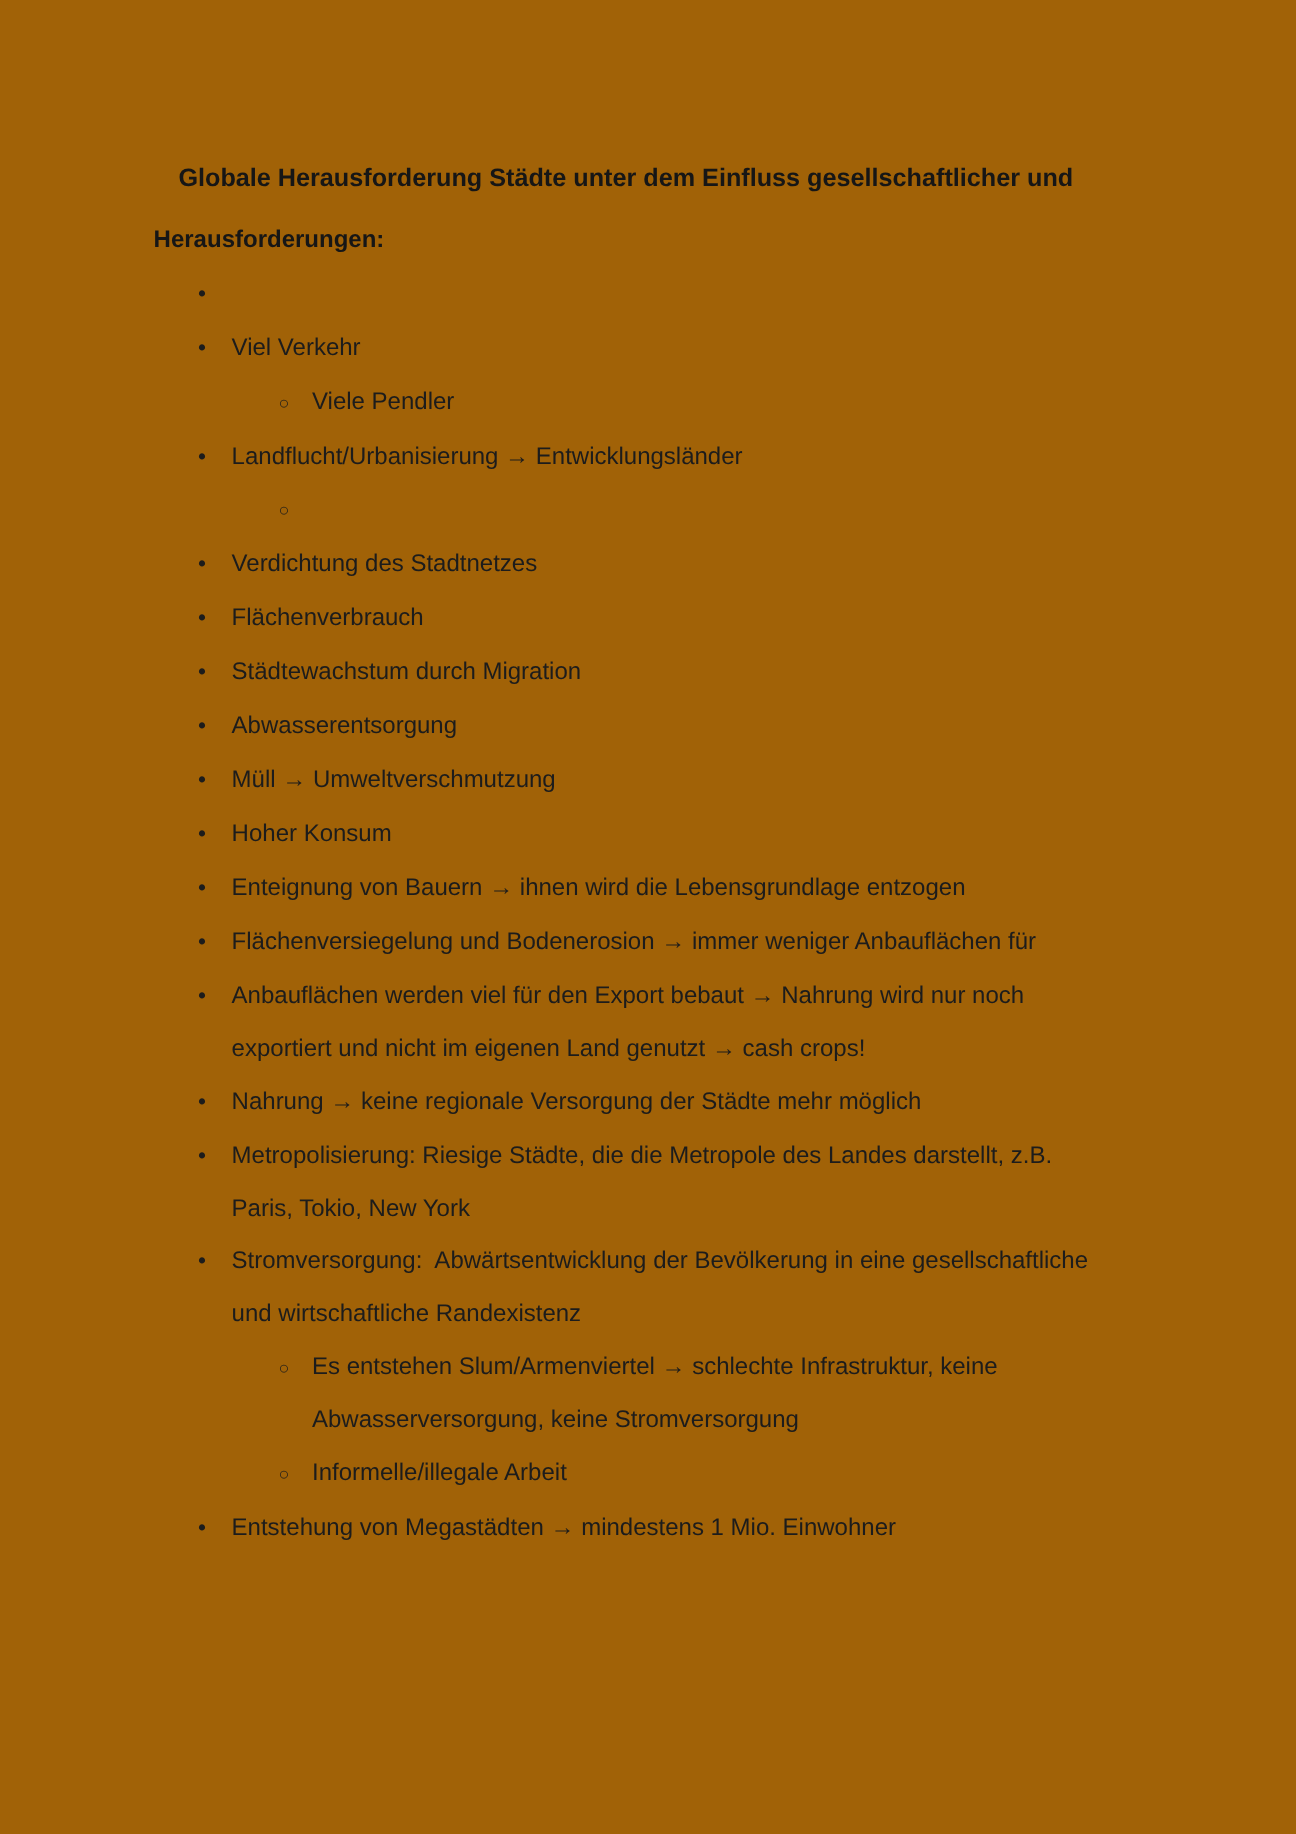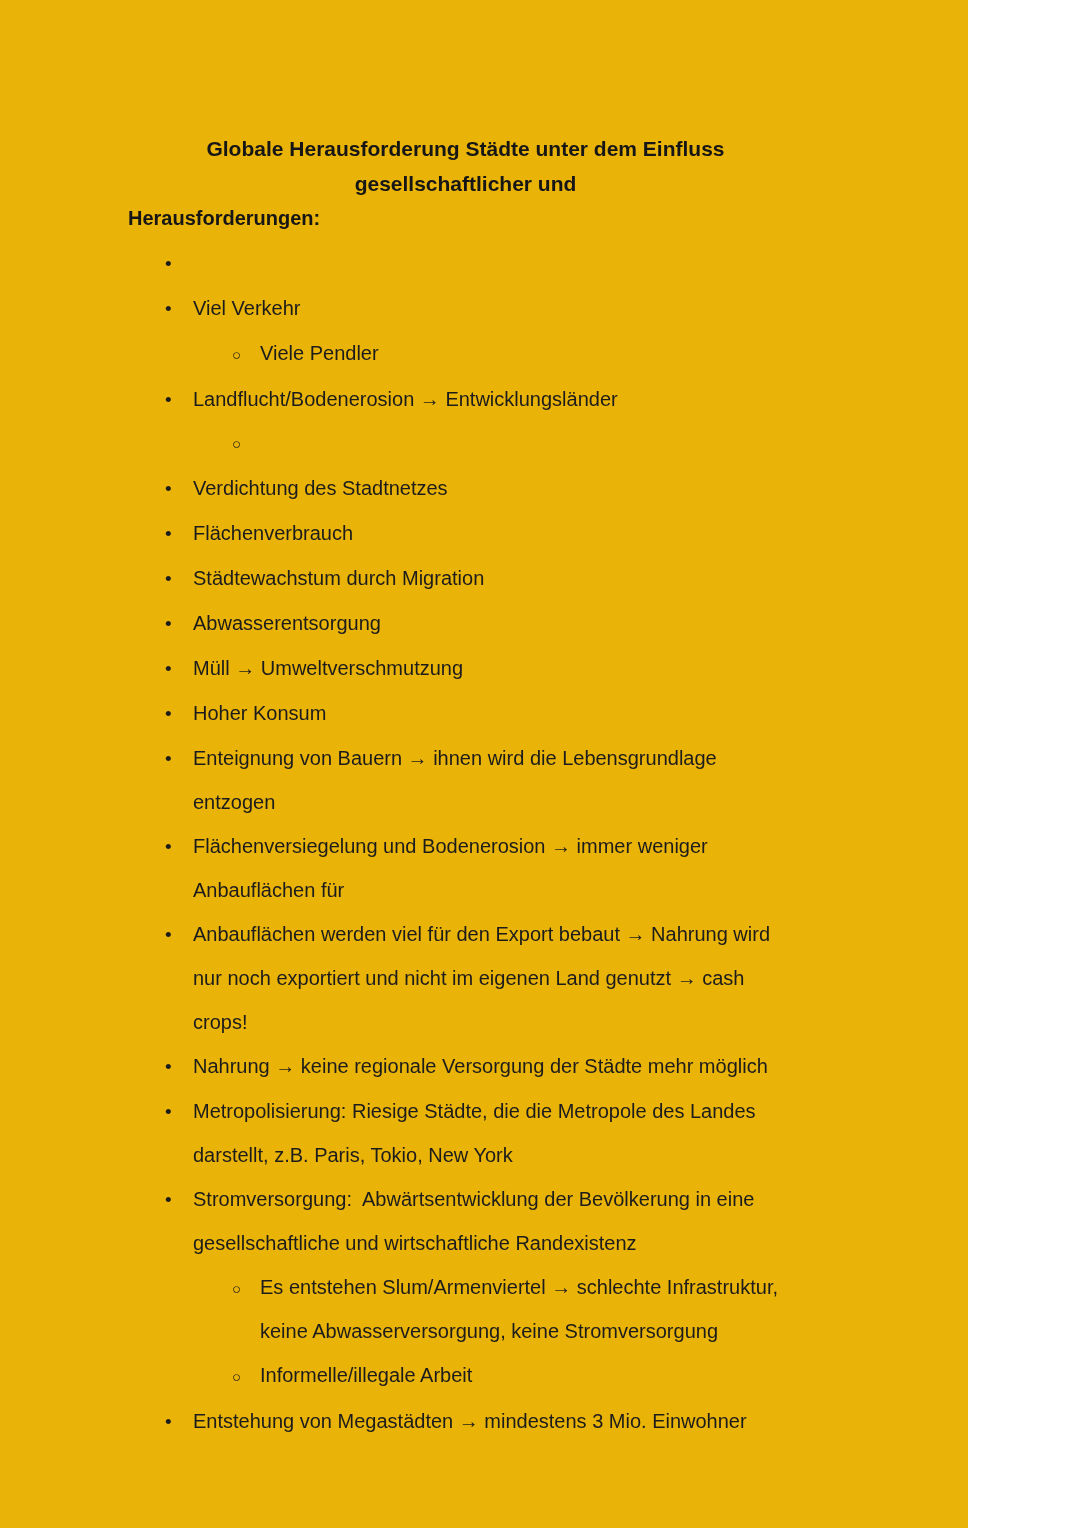--- a/index.html
+++ b/index.html
@@ -1,38 +1,38 @@
 <!DOCTYPE html>
 <html><head>
 <meta charset="utf-8">
 <style>
   * { margin: 0; padding: 0; box-sizing: border-box; }
   html, body { background: #ffffff; }
   .page {
     position: relative;
-    width: 968px;
+    width: 1080px;
     height: 1528px;
-    background: #eab308;
+    background: #a16207;
     font-family: "Liberation Sans", "DejaVu Sans", sans-serif;
     color: #1c1c1c;
     overflow: hidden;
   }
   .content {
     padding: 131px 165px 0 128px;
   }
   .doc-title {
     text-align: center;
     font-weight: bold;
     font-size: 21px;
     line-height: 35px;
     color: #161616;
   }
   .doc-title .tline { display: block; }
   .section-heading {
-    margin-top: 5px;
+    margin-top: 22px;
     font-weight: bold;
     font-size: 20px;
     line-height: 24px;
     color: #161616;
   }
   .bullet-list { margin-top: 12px; }
   .item {
     display: flex;
     align-items: baseline;
     font-size: 20px;
@@ -75,21 +75,21 @@
         <span class="text">Viel Verkehr</span>
       </div>
 
       <div class="item l2">
         <span class="marker">○</span>
         <span class="text">Viele Pendler</span>
       </div>
 
       <div class="item l1">
         <span class="marker">•</span>
-        <span class="text">Landflucht/Bodenerosion → Entwicklungsländer</span>
+        <span class="text">Landflucht/Urbanisierung → Entwicklungsländer</span>
       </div>
 
       <div class="item l2">
         <span class="marker">○</span>
       </div>
 
       <div class="item l1">
         <span class="marker">•</span>
         <span class="text">Verdichtung des Stadtnetzes</span>
       </div>
@@ -154,18 +154,18 @@
         <span class="text">Es entstehen Slum/Armenviertel → schlechte Infrastruktur, keine Abwasserversorgung, keine Stromversorgung</span>
       </div>
 
       <div class="item l2">
         <span class="marker">○</span>
         <span class="text">Informelle/illegale Arbeit</span>
       </div>
 
       <div class="item l1">
         <span class="marker">•</span>
-        <span class="text">Entstehung von Megastädten → mindestens 3 Mio. Einwohner</span>
+        <span class="text">Entstehung von Megastädten → mindestens 1 Mio. Einwohner</span>
       </div>
 
     </div>
   </div>
 </div>
 
 </body></html>

